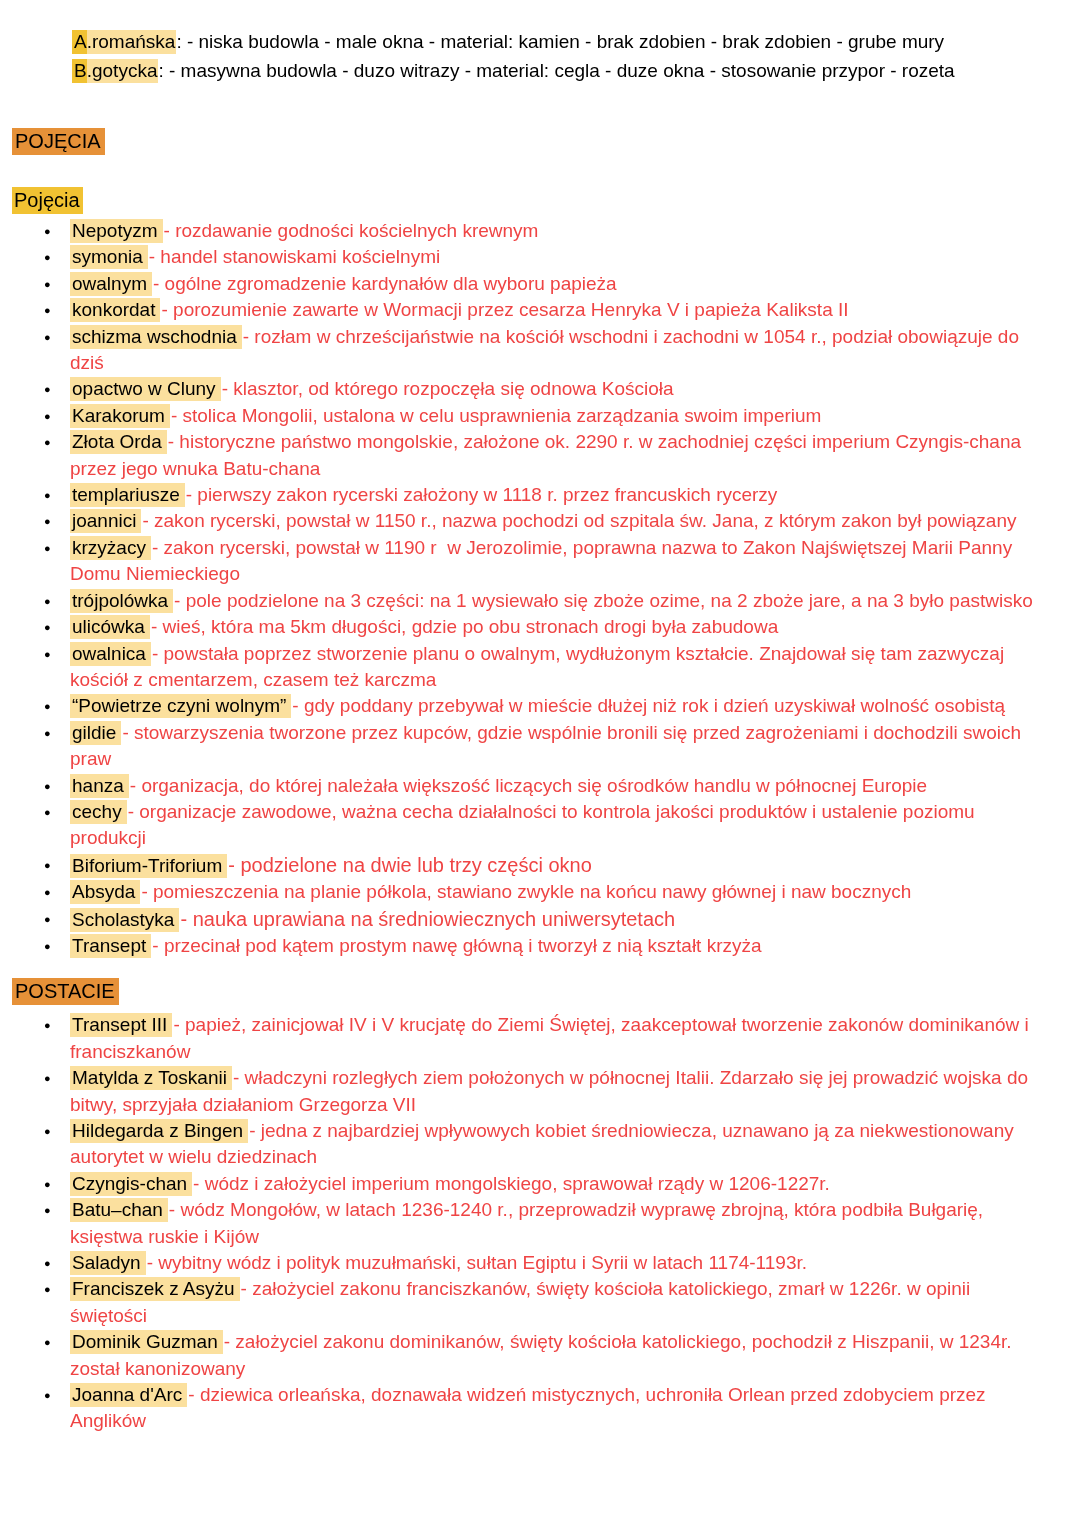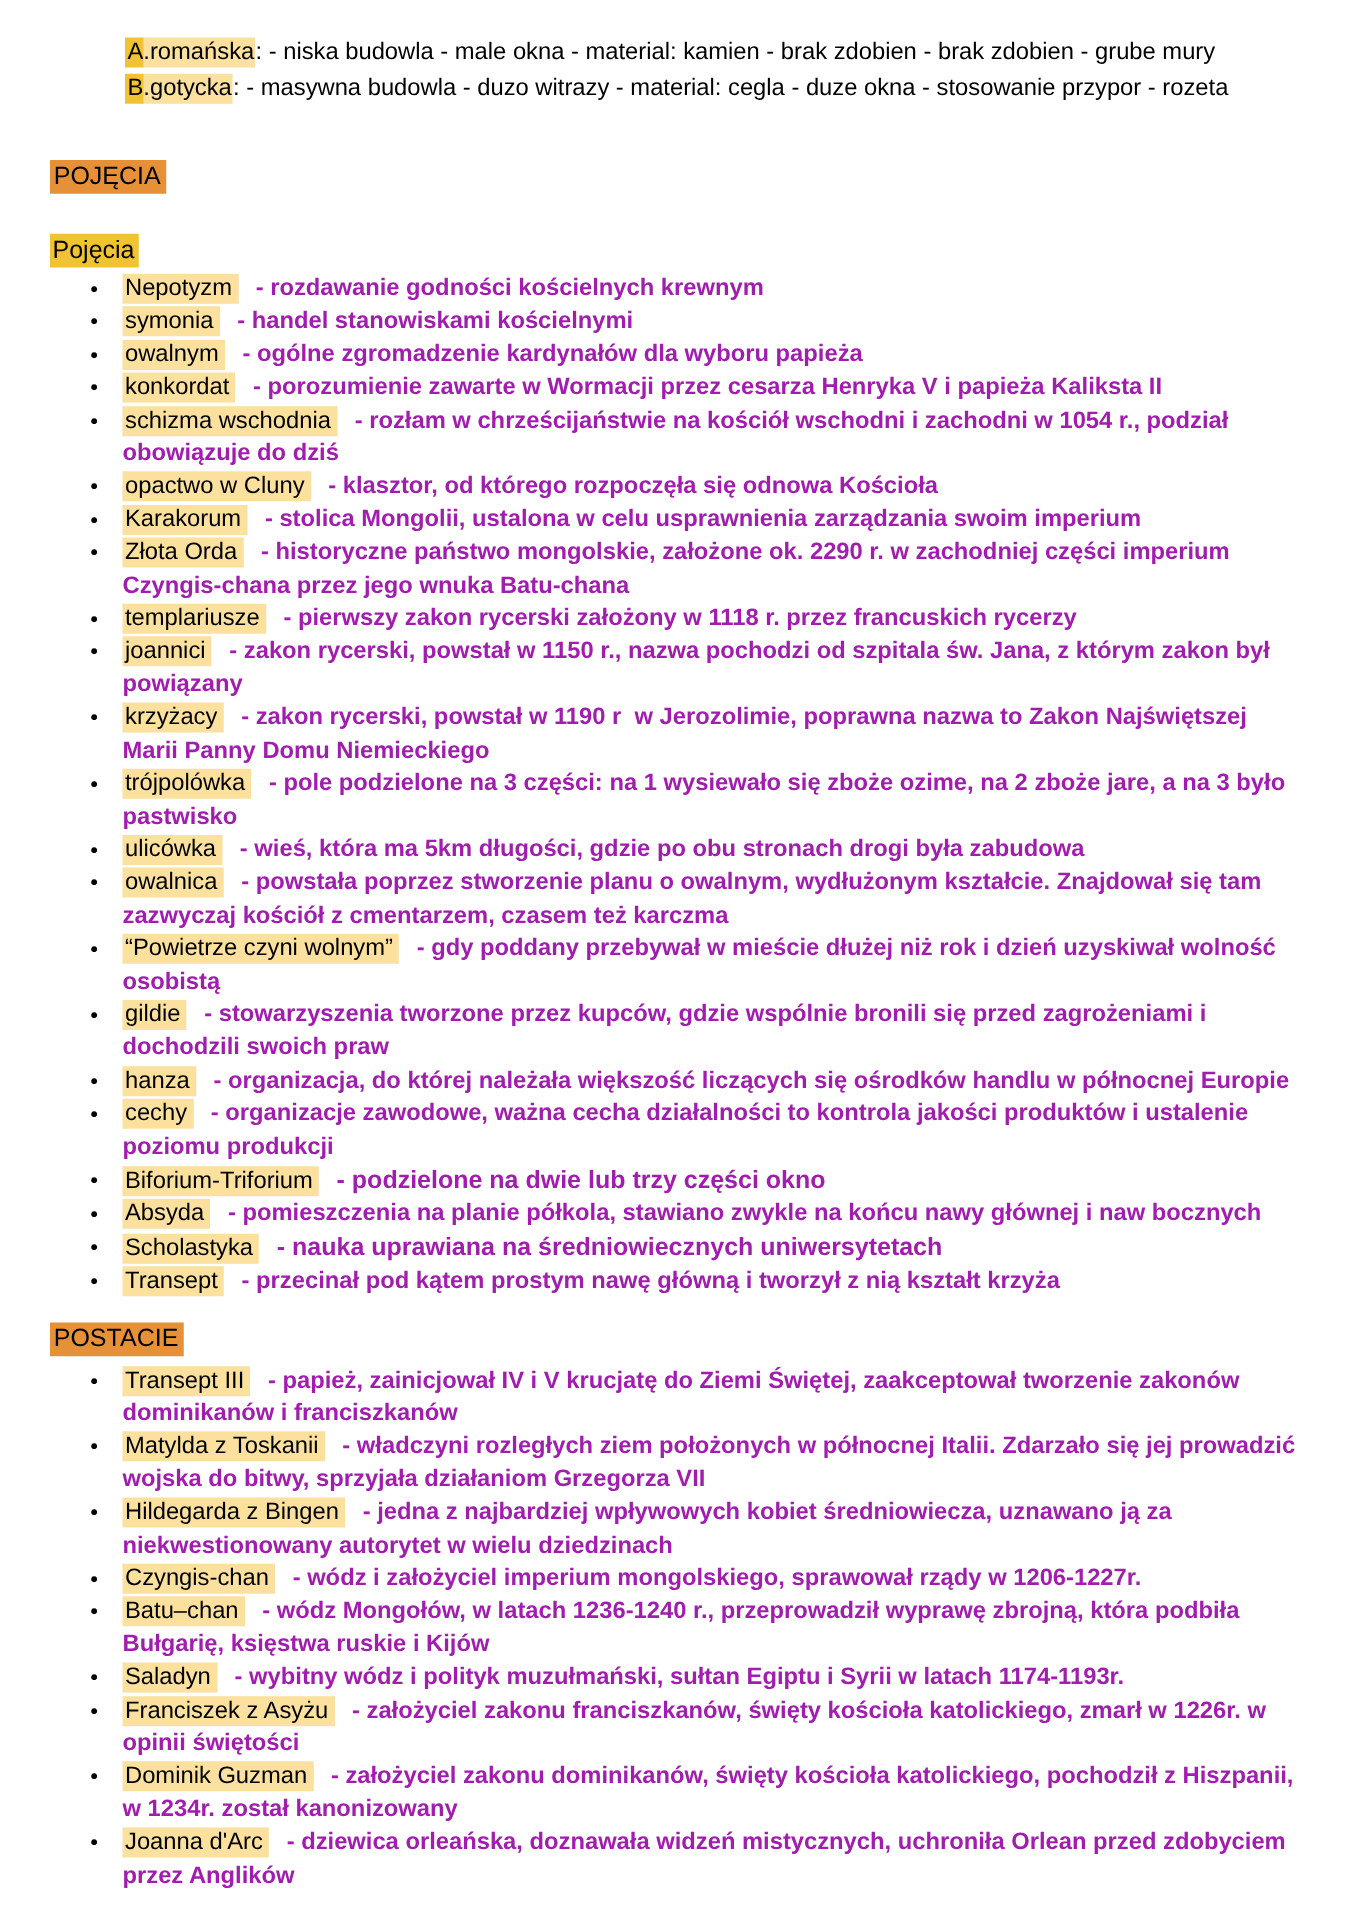--- a/index.html
+++ b/index.html
@@ -12,21 +12,21 @@
     height: 1525px;
     overflow: hidden;
     font-family: "Liberation Sans", "DejaVu Sans", sans-serif;
     color: #000000;
     -webkit-font-smoothing: antialiased;
   }
   .page {
     box-sizing: border-box;
     width: 1080px;
     height: 1525px;
-    padding: 27px 33px 0 40px;
+    padding: 27px 33px 0 12px;
     background: #ffffff;
   }
   .intro {
     margin-left: 60px;
     font-size: 19px;
     line-height: 29px;
   }
   .intro-line { white-space: normal; }
   .hl-prefix {
     background: var(--prefix-bg, #F1C232);
@@ -63,23 +63,23 @@
   .bullet {
     position: absolute;
     left: 0;
     top: 0;
     font-size: 11px;
     line-height: 26.4px;
   }
   .term-hl {
     background: var(--term-bg, #FBE09E);
     padding: 1px 5px 2px 2px;
-    margin-right: 14px;
+    margin-right: 1px;
   }
-  .def { color: #a21caf; font-weight: bold; }
+  .def { color: #ef4444; }
   .def-small { font-size: 20px; }
 </style>
 </head>
 <body>
 
 <div class="page" id="page">
   <div class="intro" id="intro">
       <div class="intro-line"><span class="hl-prefix">A</span><span class="hl-term">.romańska</span><span class="intro-def">: - niska budowla - male okna - material: kamien - brak zdobien - brak zdobien - grube mury</span></div>
       <div class="intro-line"><span class="hl-prefix">B</span><span class="hl-term">.gotycka</span><span class="intro-def">: - masywna budowla - duzo witrazy - material: cegla - duze okna - stosowanie przypor - rozeta</span></div>
     </div>

